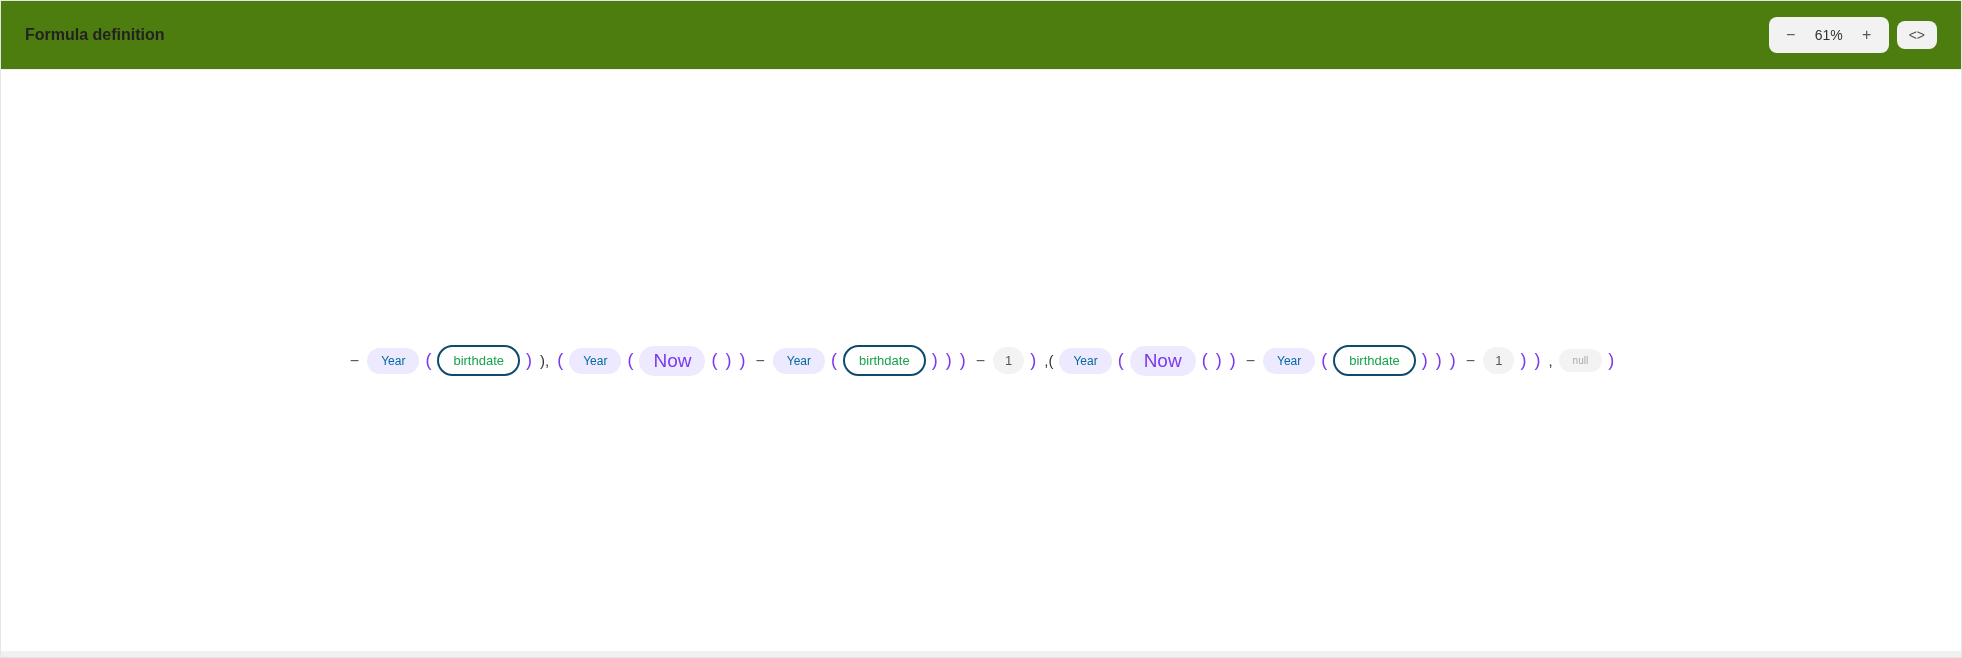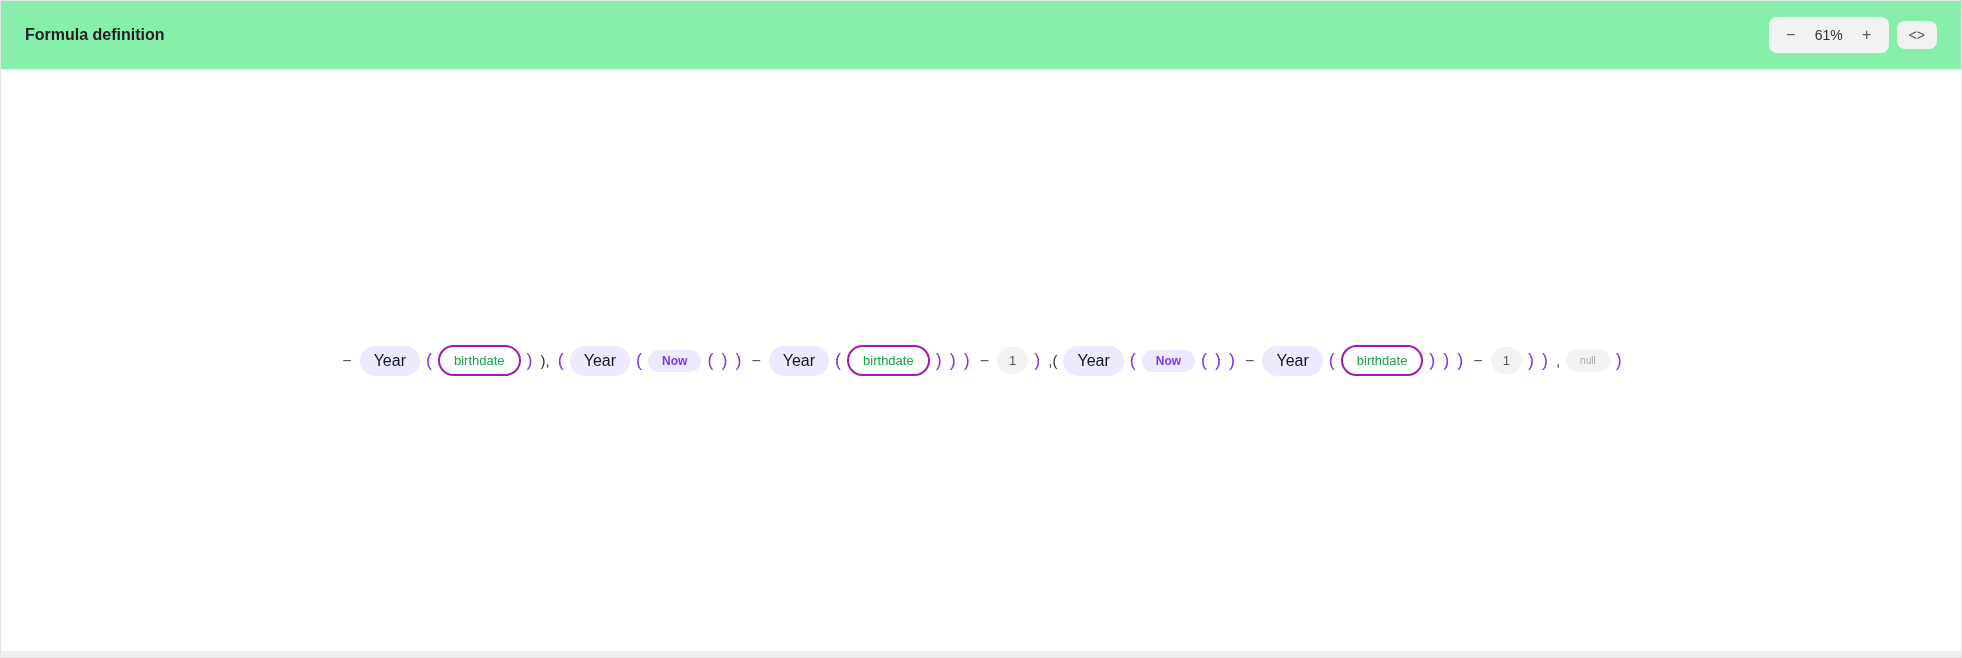--- a/index.html
+++ b/index.html
@@ -18,21 +18,21 @@
       position: relative;
       display: flex;
       flex-direction: column;
     }
     .header {
       display: flex;
       align-items: center;
       justify-content: space-between;
       padding: 16px 24px;
       border-bottom: 1px solid #eeeeee;
-      background: #86efac;
+      background: #4d7c0f;
     }
     .header-title {
       font-size: 16px;
       font-weight: 600;
       color: #222222;
     }
     .header-controls {
       display: flex;
       align-items: center;
       gap: 8px;
@@ -102,42 +102,42 @@
       padding: 0 4px;
     }
     .token-paren {
       color: #7c3aed;
       font-size: 18px;
       font-weight: 400;
       padding: 0 2px;
     }
     .token-year {
       background: #ede9fe;
-      color: #0f172a;
+      color: #0369a1;
       border-radius: 20px;
       padding: 6px 14px;
-      font-size: 16px;
+      font-size: 12px;
       font-weight: 500;
     }
     .token-birthdate {
       background: #ffffff;
       color: #16a34a;
-      border: 2px solid #a21caf;
+      border: 2px solid #0c4a6e;
       border-radius: 20px;
       padding: 6px 14px;
       font-size: 13px;
       font-weight: 500;
     }
     .token-now {
       background: #ede9fe;
       color: #7c3aed;
       border-radius: 20px;
       padding: 4px 14px;
-      font-size: 12px;
-      font-weight: 700;
+      font-size: 19px;
+      font-weight: 400;
     }
     .token-number {
       background: #f3f3f3;
       color: #555;
       border-radius: 20px;
       padding: 6px 12px;
       font-size: 13px;
       font-weight: 500;
     }
     .token-null {

